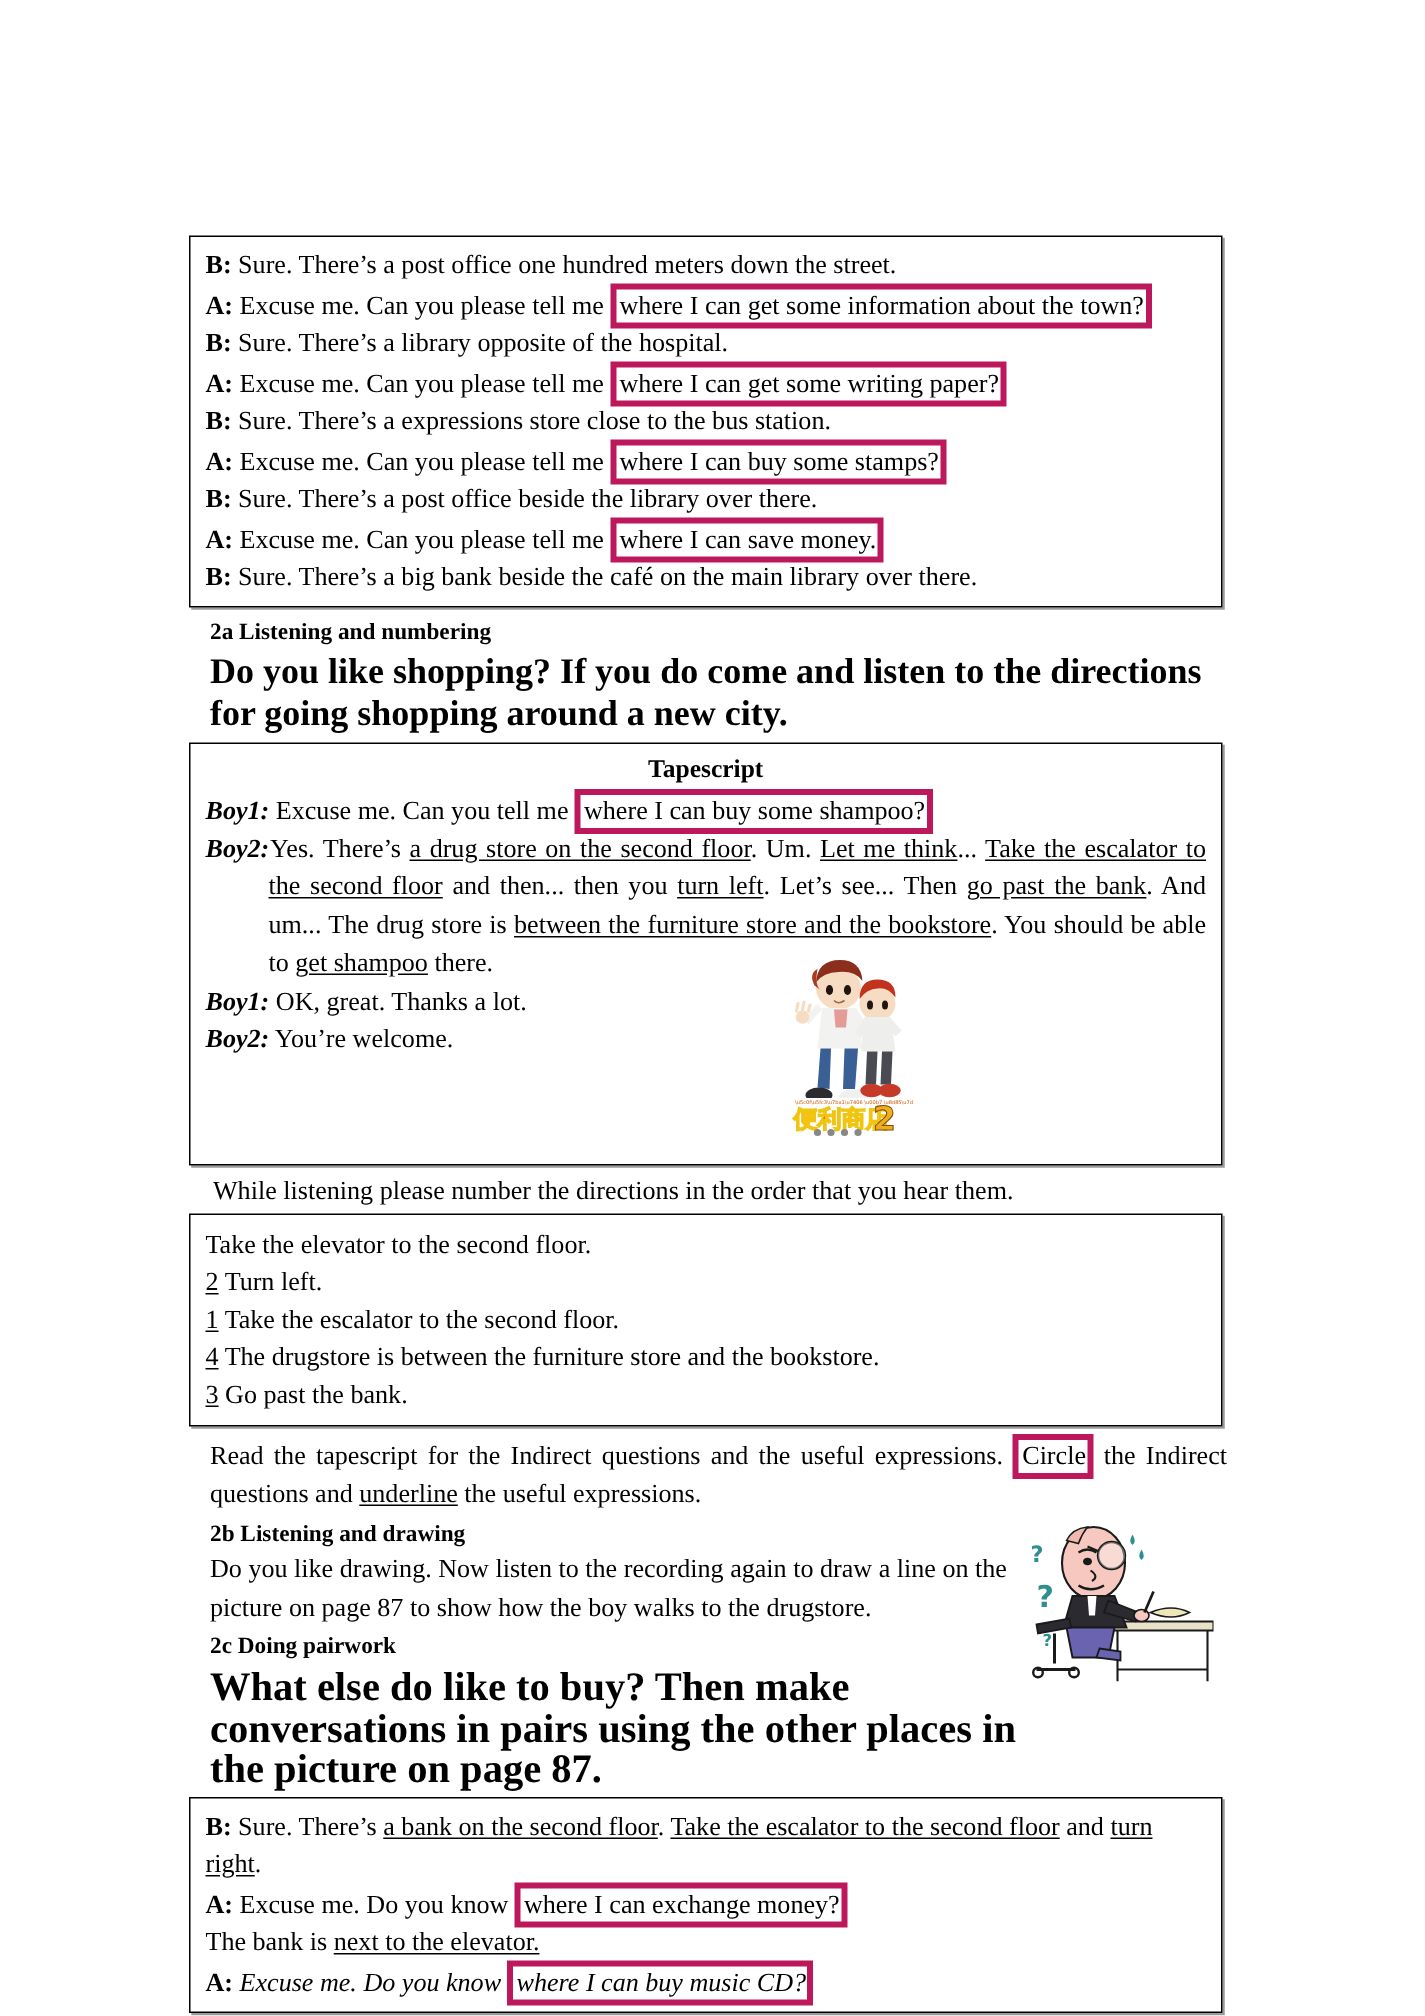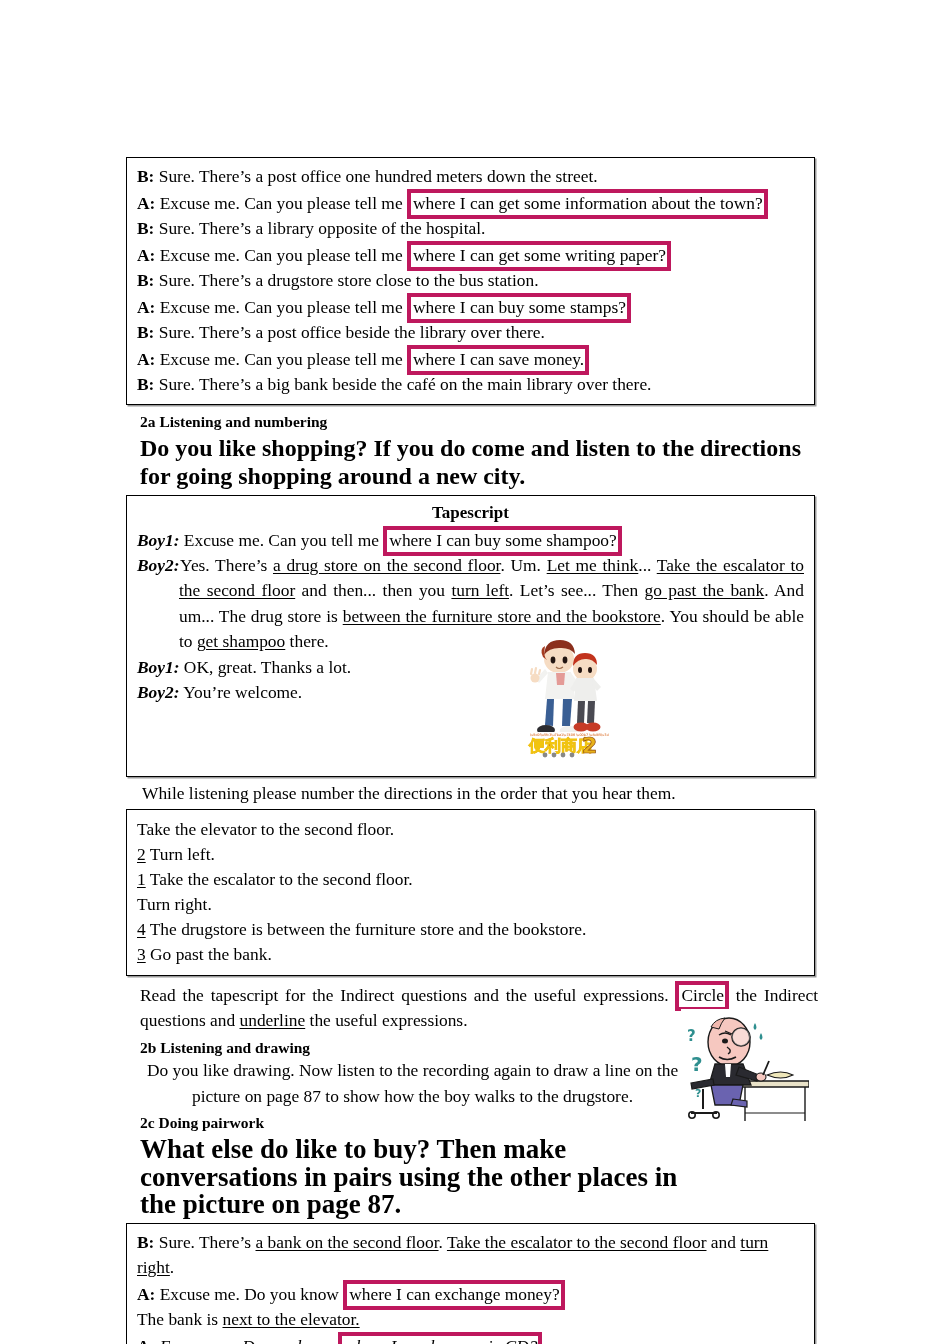--- a/index.html
+++ b/index.html
@@ -127,21 +127,20 @@
     line-height: 25px;
     text-align: justify;
     margin: 5px 0 0 14px;
     width: 678px;
   }
   .para {
     font-size: 17.4px;
     line-height: 25.5px;
     margin: 0 0 0 14px;
     width: 545px;
-    text-align: center;
   }
   .big-head2 {
     font-size: 27px;
     font-weight: bold;
     line-height: 27.5px;
     margin: 3px 0 3px 14px;
     width: 548px;
   }
 
   .thinker {
@@ -160,21 +159,21 @@
   <div class="box">
 
     <p class="line"><span class="spk">B:</span><span> Sure. There’s a post office one hundred meters down the street.</span></p>
 
     <p class="line"><span class="spk">A:</span><span> Excuse me. Can you please tell me </span><span class="circled">where I can get some information about the town?</span></p>
 
     <p class="line"><span class="spk">B:</span><span> Sure. There’s a library opposite of the hospital.</span></p>
 
     <p class="line"><span class="spk">A:</span><span> Excuse me. Can you please tell me </span><span class="circled">where I can get some writing paper?</span></p>
 
-    <p class="line"><span class="spk">B:</span><span> Sure. There’s a drugstore store close to the bus station.</span></p>
+    <p class="line"><span class="spk">B:</span><span> Sure. There’s a expressions store close to the bus station.</span></p>
 
     <p class="line"><span class="spk">A:</span><span> Excuse me. Can you please tell me </span><span class="circled">where I can buy some stamps?</span></p>
 
     <p class="line"><span class="spk">B:</span><span> Sure. There’s a post office beside the library over there.</span></p>
 
     <p class="line"><span class="spk">A:</span><span> Excuse me. Can you please tell me </span><span class="circled">where I can save money.</span></p>
 
     <p class="line"><span class="spk">B:</span><span> Sure. There’s a big bank beside the café on the main library over there.</span></p>
   </div>
 
@@ -236,21 +235,20 @@
       <circle cx="49" cy="122" r="2.4" fill="#888"></circle>
     </svg>
   </div>
 
   <div class="note">While listening please number the directions in the order that you hear them.</div>
 
   <div class="box numbox">
     <p class="line"><span class="numtag"></span><span>Take the elevator to the second floor.</span></p>
     <p class="line"><span class="numtag">2</span><span> </span><span>Turn left.</span></p>
     <p class="line"><span class="numtag">1</span><span> </span><span>Take the escalator to the second floor.</span></p>
-    <p class="line"><span class="numtag"></span><span>Turn right.</span></p>
     <p class="line"><span class="numtag">4</span><span> </span><span>The drugstore is between the furniture store and the bookstore.</span></p>
     <p class="line"><span class="numtag">3</span><span> </span><span>Go past the bank.</span></p>
   </div>
 
   <div class="justified"><span>Read the tapescript for the Indirect questions and the useful expressions. </span><span class="circled">Circle</span><span> the Indirect questions and </span><span class="u">underline</span><span> the useful expressions.</span></div>
 
   <div class="sec-label" style="margin-top:4px">2b Listening and drawing</div>
   <div class="para">Do you like drawing. Now listen to the recording again to draw a line on the picture on page 87 to show how the boy walks to the drugstore.</div>
 
   <div class="sec-label" style="margin-top:3px">2c Doing pairwork</div>

